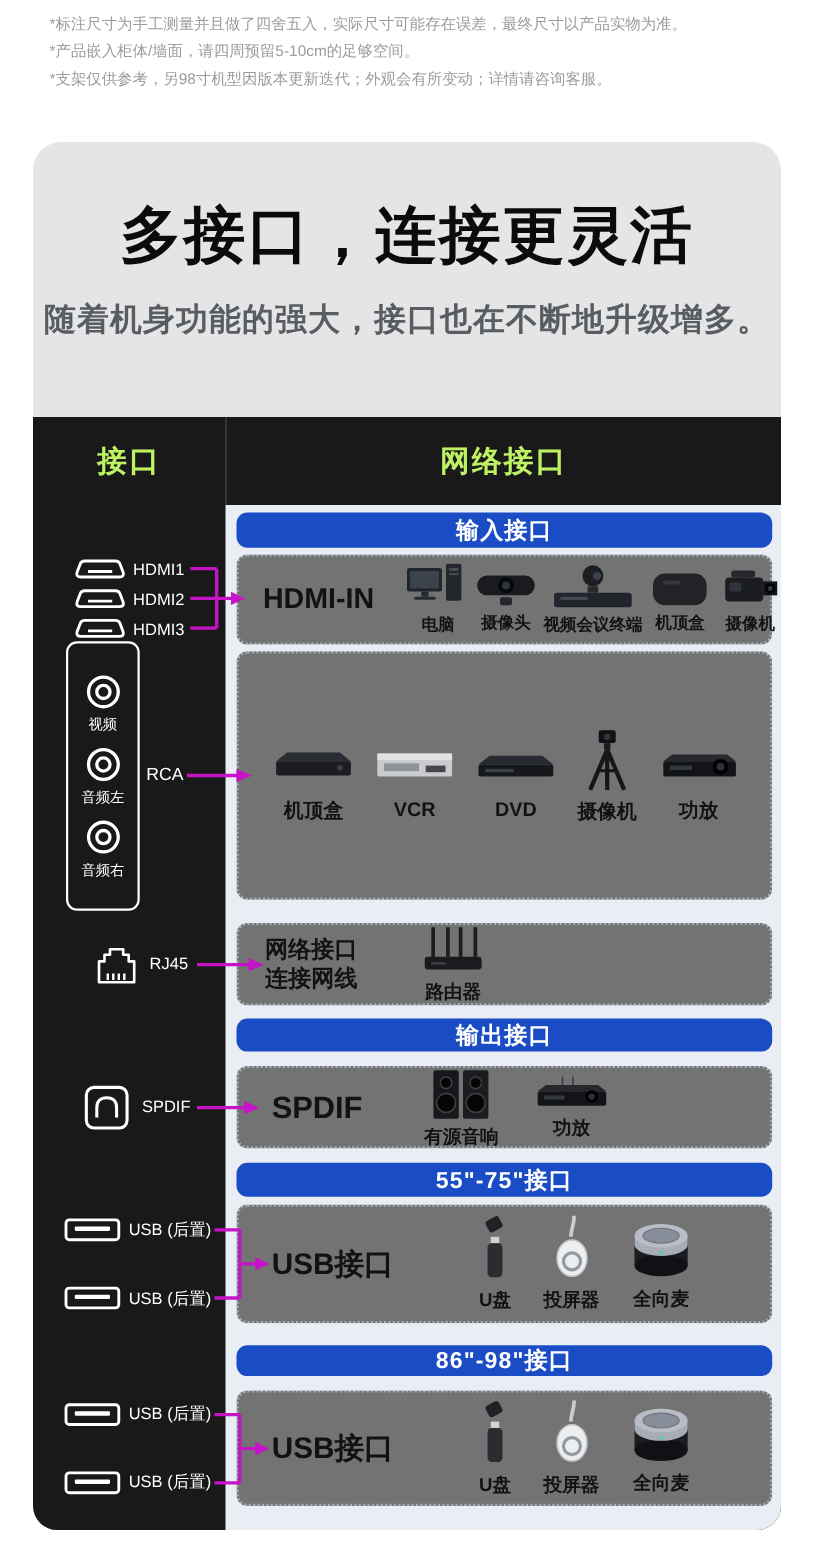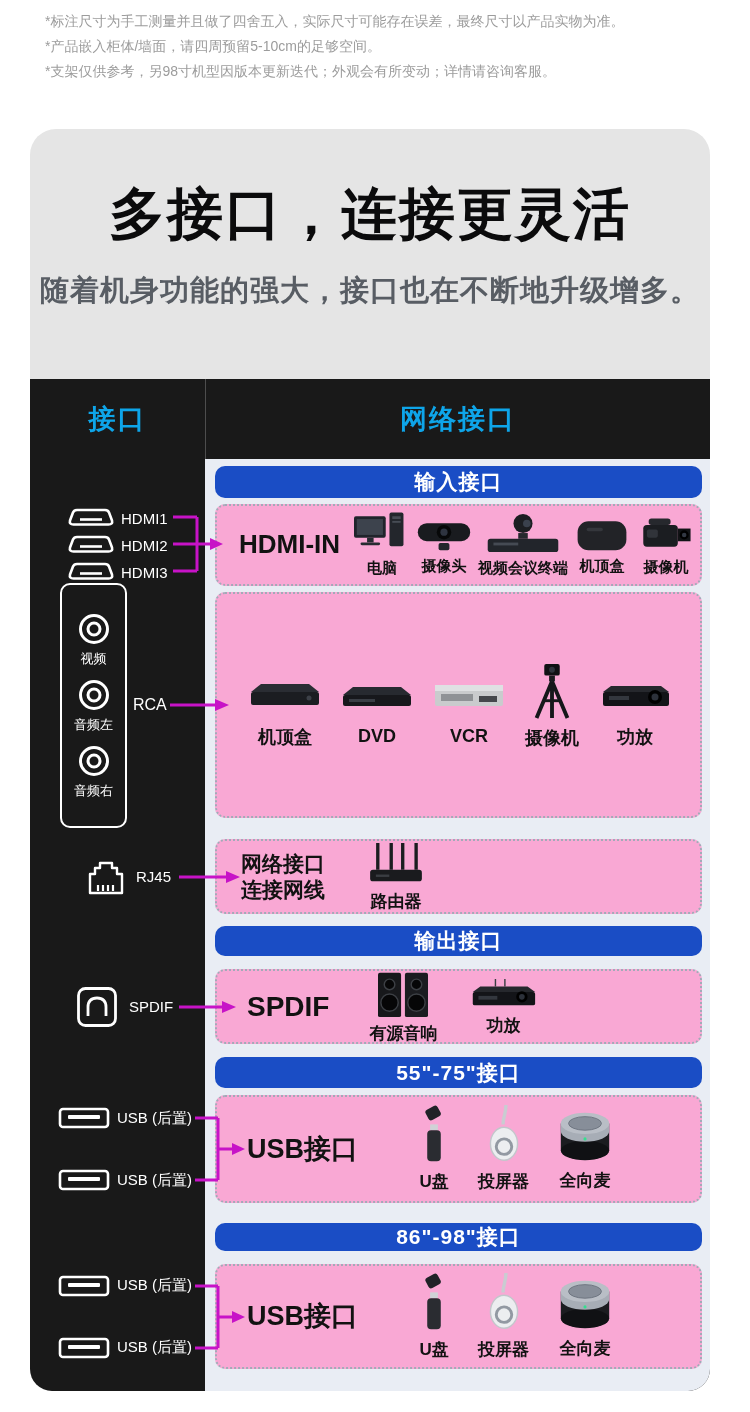--- a/index.html
+++ b/index.html
@@ -13,29 +13,29 @@
   
   .hero{margin:45px 30px 0;height:250px;background:#e5e5e5;border-radius:26px 26px 0 0;
         text-align:center;box-sizing:border-box;padding-top:56px;}
   .hero-title{font-size:56px;font-weight:800;color:#0b0b0c;letter-spacing:2px;line-height:1.05;}
   .hero-sub{margin-top:27px;font-size:29px;font-weight:700;color:#585d64;letter-spacing:1px;}
 
   
   .table{display:flex;margin:0 30px;height:1012px;background:#191919;border-radius:0 0 22px 22px;}
   .col-left{width:175px;flex-shrink:0;position:relative;z-index:2;}
   .hdr{height:80px;display:flex;align-items:center;justify-content:center;
-       color:#0ea5e9;font-weight:700;font-size:27px;letter-spacing:2px;}
+       color:#bef264;font-weight:700;font-size:27px;letter-spacing:2px;}
   .col-right{flex:1;display:flex;flex-direction:column;min-width:0;}
   .hdr-right{border-left:1px solid #4d4d4d;}
   .content{flex:1;background:#e9edf4;border-radius:0 0 22px 0;padding:7px 8px 0 10px;box-sizing:border-box;}
 
   .pill{background:#1a4dc5;border-radius:10px;color:#fff;font-weight:700;font-size:21px;
         display:flex;align-items:center;justify-content:center;letter-spacing:1px;}
-  .dash{background:#f9a8d4;border:2px dotted #a3aab8;border-radius:10px;
-        display:flex;align-items:center;box-sizing:border-box;padding-right:8px;}
+  .dash{background:#737373;border:2px dotted #a3aab8;border-radius:10px;
+        display:flex;align-items:center;box-sizing:border-box;padding-right:8px;gap:16px;}
   .box-title{font-weight:800;color:#121212;line-height:1.2;flex-shrink:0;}
   .devices{display:flex;align-items:center;}
   .device{display:flex;flex-direction:column;align-items:center;}
   .dev-icon{display:flex;align-items:flex-end;justify-content:center;}
   .dev-label{font-weight:700;color:#121212;font-size:17px;text-align:center;white-space:nowrap;margin-top:3px;}
   .lbl15 .dev-label{font-size:15px;}
   .lbl18 .dev-label{font-size:18px;}
 
   
   .pg{position:absolute;left:0;width:100%;display:flex;align-items:center;box-sizing:border-box;}
@@ -285,37 +285,37 @@
                   <polygon points="14,22 62,22 72,30 4,30" fill="#2a2d33"></polygon>
                   <rect x="4" y="30" width="68" height="13" rx="2" fill="#1b1d21"></rect>
                   <circle cx="62" cy="36" r="2.5" fill="#3c4047"></circle>
                 </svg>
               </div>
               <div class="dev-label">机顶盒</div>
             </div>
             <div class="device">
               <div class="dev-icon">
                 <svg width="76" height="60" viewBox="0 0 76 60">
-                  <polygon points="14,24 62,24 72,32 4,32" fill="#272a30"></polygon>
-                  <rect x="4" y="32" width="68" height="11" rx="2" fill="#17181c"></rect>
-                  <rect x="10" y="36" width="26" height="3" fill="#3a3e45"></rect>
-                </svg>
-              </div>
-              <div class="dev-label">DVD</div>
-            </div>
-            <div class="device">
-              <div class="dev-icon">
-                <svg width="76" height="60" viewBox="0 0 76 60">
                   <rect x="4" y="22" width="68" height="21" rx="2" fill="#c9cbcd"></rect>
                   <rect x="4" y="22" width="68" height="6" fill="#dfe1e3"></rect>
                   <rect x="10" y="31" width="32" height="7" fill="#8f9296"></rect>
                   <rect x="48" y="33" width="18" height="6" fill="#45474c"></rect>
                 </svg>
               </div>
               <div class="dev-label">VCR</div>
+            </div>
+            <div class="device">
+              <div class="dev-icon">
+                <svg width="76" height="60" viewBox="0 0 76 60">
+                  <polygon points="14,24 62,24 72,32 4,32" fill="#272a30"></polygon>
+                  <rect x="4" y="32" width="68" height="11" rx="2" fill="#17181c"></rect>
+                  <rect x="10" y="36" width="26" height="3" fill="#3a3e45"></rect>
+                </svg>
+              </div>
+              <div class="dev-label">DVD</div>
             </div>
             <div class="device">
               <div class="dev-icon">
                 <svg width="58" height="62" viewBox="0 0 60 62">
                   <rect x="22" y="2" width="16" height="12" rx="2" fill="#101114"></rect>
                   <circle cx="30" cy="8" r="3" fill="#2f343d"></circle>
                   <rect x="27" y="14" width="6" height="6" fill="#1a1b1f"></rect>
                   <path d="M30,20 L14,58 M30,20 L30,58 M30,20 L46,58" stroke="#16171a" stroke-width="4" fill="none"></path>
                   <path d="M22,40 H38" stroke="#16171a" stroke-width="3"></path>
                 </svg>

